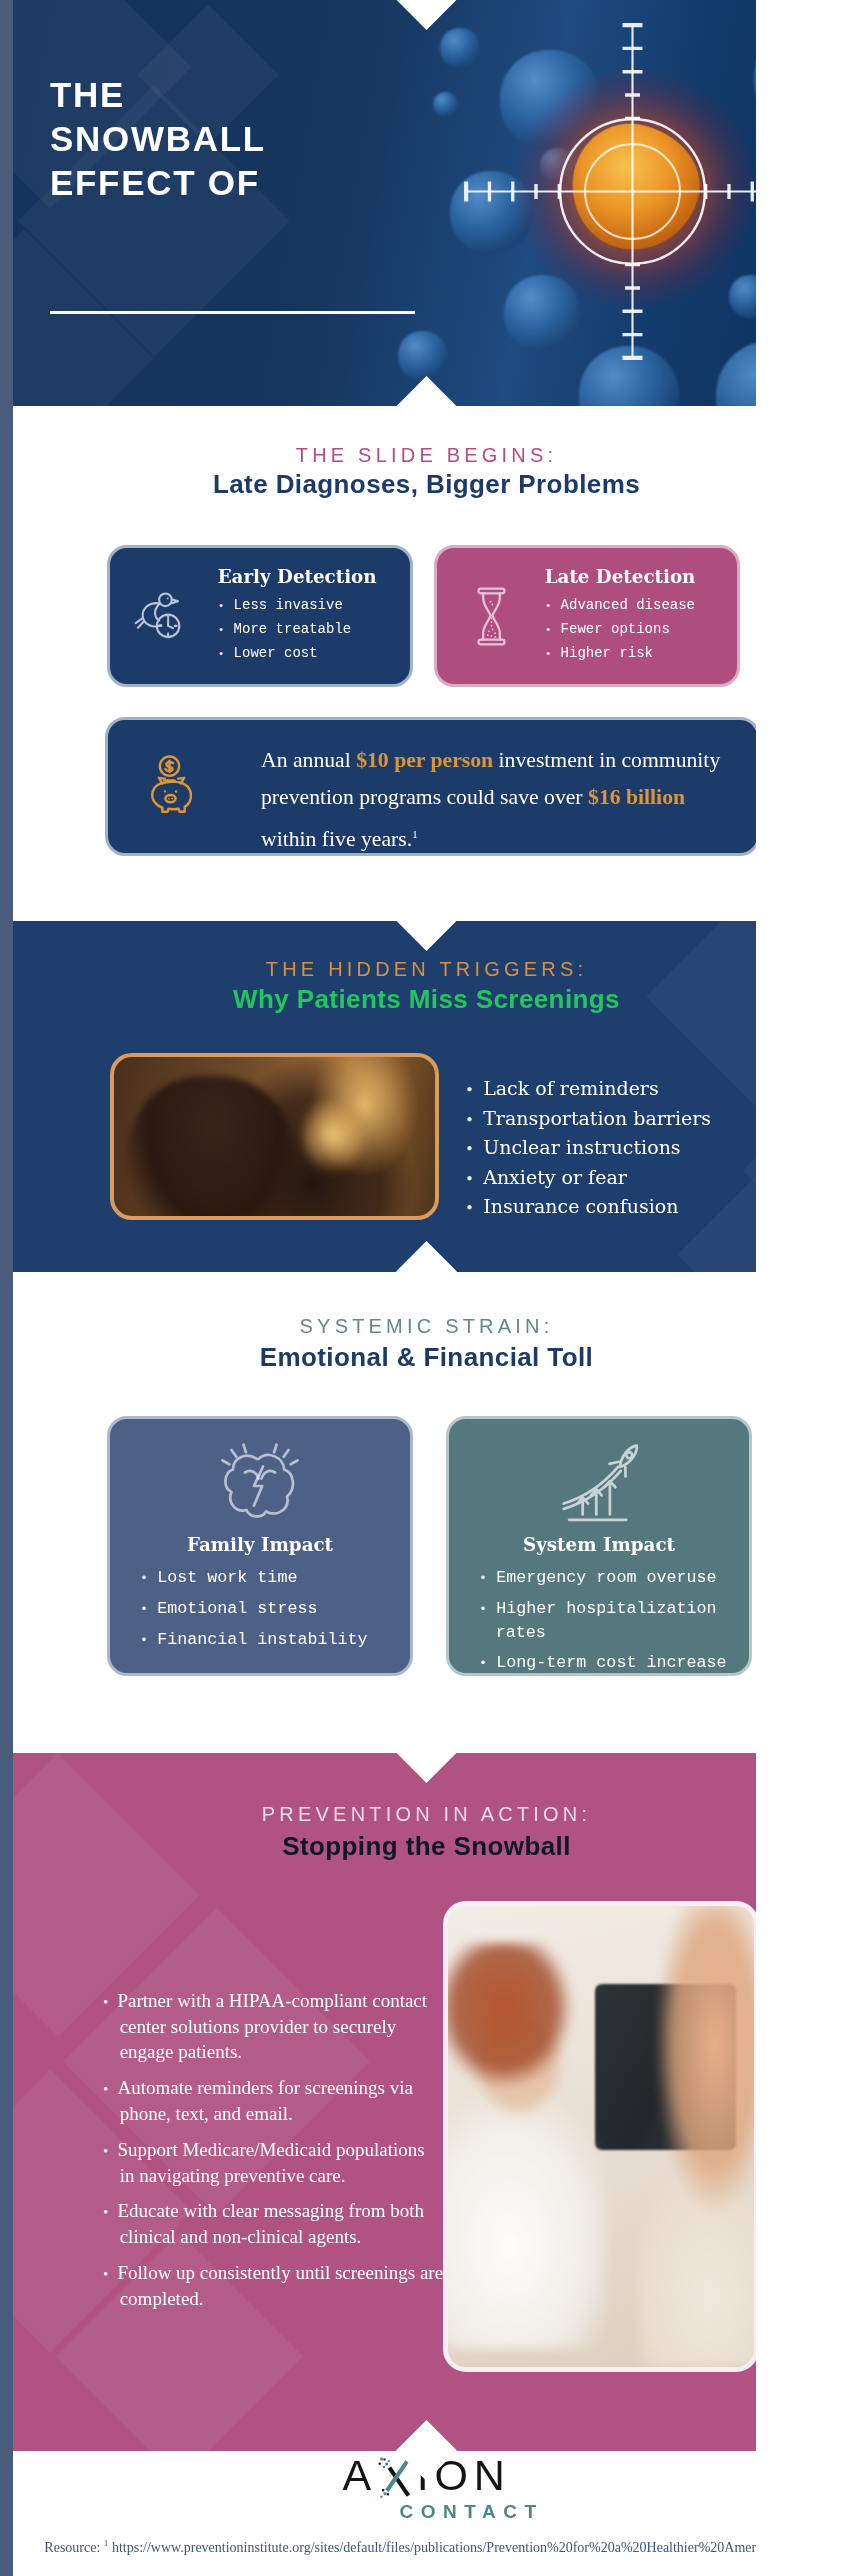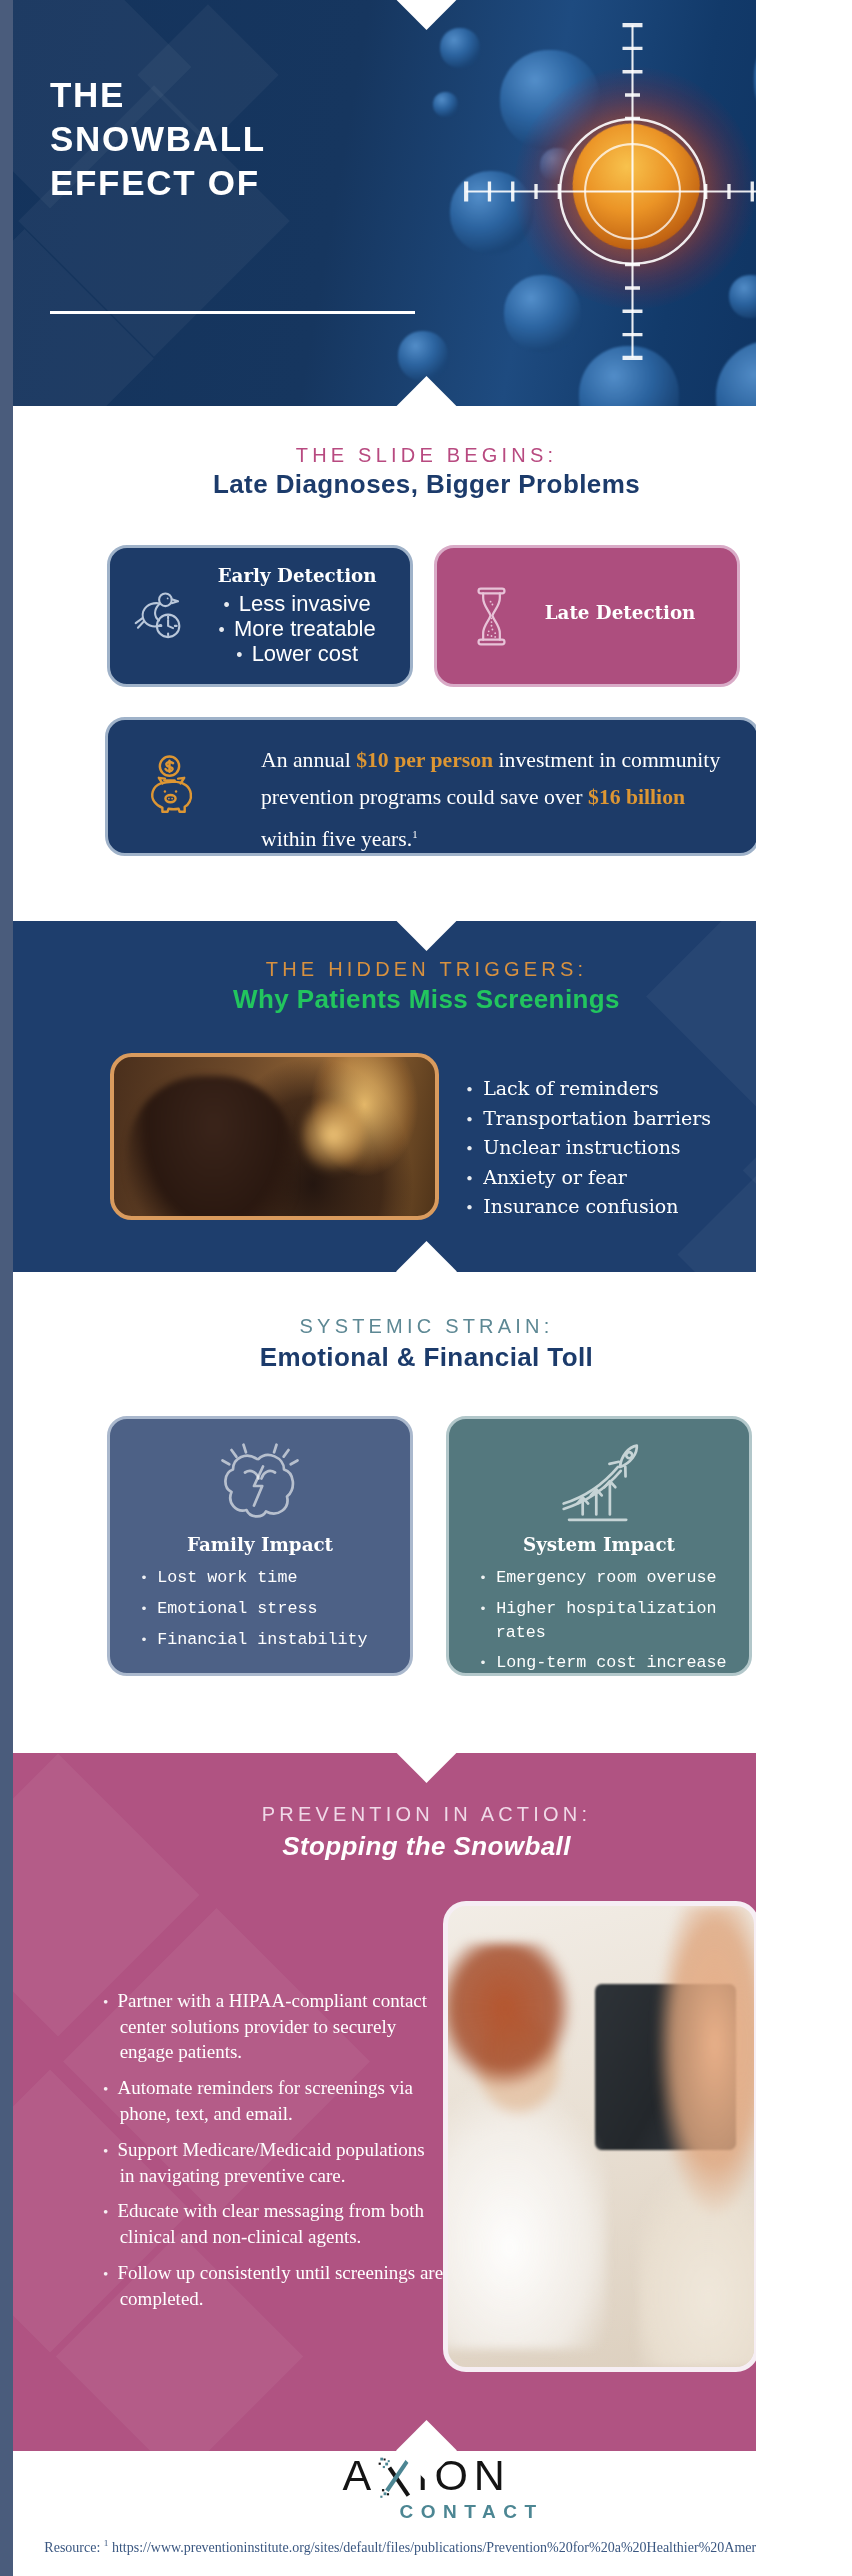--- a/index.html
+++ b/index.html
@@ -44,21 +44,21 @@
   .s1 .eyebrow{top:38px;color:var(--eyebrow_pink,#b84a80);}
   .s1 h2{top:63px;color:var(--navy,#1c3b6b);}
   .card{position:absolute;border-radius:20px;box-sizing:border-box;color:#fff;}
   .card-early{left:107px;top:139px;width:306px;height:142px;background:var(--navy_card,#1d3b68);
       border:3.3px solid #9fb2c9;display:flex;align-items:center;}
   .card-late{left:434px;top:139px;width:306px;height:142px;background:var(--magenta_card,#ad4e7e);
       border:3.3px solid #d9abc7;display:flex;align-items:center;}
   .card .side-icon{flex:0 0 63px;margin-left:23px;}
   .card-txt{margin-left:21.7px;}
   .card-title{font-family:"DejaVu Serif",serif;font-weight:700;font-size:18.3px;margin-bottom:6.7px;}
-  .card-txt ul.blist li{font-family:Liberation Sans, sans-serif;font-size:22px;line-height:23px;text-align:center;}
+  .card-txt ul.blist li{font-family:Liberation Mono, monospace;font-size:14px;line-height:23px;}
   .callout{position:absolute;left:105px;top:311px;width:655px;height:139px;border-radius:20px;
       background:var(--navy_card,#1d3b68);border:3.3px solid #9fb2c9;box-sizing:border-box;}
   .callout .pig{position:absolute;left:30px;top:33px;color:var(--accent_orange,#dd9633);}
   .callout p{position:absolute;left:153px;top:21.7px;width:473px;margin:0;color:#fff;
       font-family:"Liberation Serif",serif;font-size:21.7px;line-height:37px;}
   .callout .acc{color:var(--accent_orange,#dd9633);font-weight:700;}
   .callout sup{font-size:10.8px;}
   
   .s2{top:921px;height:351px;background:var(--navy_bg,#1e3e6d);color:#fff;}
   .s2 .eyebrow{top:37px;color:var(--eyebrow_orange,#d8913f);}
@@ -84,21 +84,21 @@
       border:3.3px solid #aab8cd;}
   .card-system{left:446px;top:144px;width:306px;height:260px;background:var(--teal_card,#54787e);
       border:3.3px solid #b2c7ca;}
   .tall .top-icon{display:block;margin:21.7px auto 5px auto;}
   .tall .card-title{text-align:center;font-size:18.3px;margin:6.7px 0 11.7px 0;}
   .tall ul.blist{margin:0 0 0 30px;width:250px;}
   .tall ul.blist li{font-family:Liberation Mono, monospace;font-size:16.7px;line-height:22.5px;margin-bottom:7.5px;}
   
   .s4{top:1753px;height:698px;background:var(--magenta_bg,#b05382);color:#fff;}
   .s4 .eyebrow{top:50px;color:var(--eyebrow_lightpink,#f0d9e8);}
-  .s4 h2{top:78px;color:#ffffff;font-style:italic;}
+  .s4 h2{top:78px;color:#0f172a;}
   .s4 .intro{position:absolute;left:103px;top:167px;width:341px;margin:0;
       font-family:"Liberation Serif",serif;font-size:19px;line-height:26px;}
   .s4 ul.blist{position:absolute;left:103px;top:235px;width:341px;}
   .s4 ul.blist li{font-family:"Liberation Serif",serif;font-size:19px;line-height:25px;margin-bottom:10.8px;}
   .photo-ultrasound{position:absolute;left:443px;top:148px;width:316px;height:471px;border-radius:23px;
       border:5px solid #f6eef4;box-sizing:border-box;overflow:hidden;
       background:linear-gradient(165deg,#f2ede6 0%,#e9e0d4 45%,#dccfbe 100%);}
   .photo-ultrasound .monitor{position:absolute;right:6%;top:17%;width:46%;height:36%;border-radius:6.7px;
       background:linear-gradient(120deg,#2e3338 0%,#23272b 55%,#3a4046 100%);filter:blur(0.8px);}
   .photo-ultrasound .clinician{position:absolute;left:-6%;top:8%;width:58%;height:88%;filter:blur(5px);
@@ -219,20 +219,25 @@
             <circle cx="32" cy="44" r="1"></circle>
               <circle cx="31" cy="18" r="1"></circle>
               <circle cx="33" cy="21" r="1"></circle>
             <circle cx="32" cy="36" r="1"></circle>
               <circle cx="32" cy="40" r="1"></circle>
           </g>
         </g>
       </svg>
       <div class="card-txt">
         <div class="card-title">Late Detection</div>
+        <ul class="blist">
+          <li>Advanced disease</li>
+          <li>Fewer options</li>
+          <li>Higher risk</li>
+        </ul>
       </div>
     </div>
 
     <div class="callout">
       <svg class="pig" width="65" height="73" viewBox="0 0 64 72">
         <g fill="none" stroke="currentColor" stroke-width="2.4" stroke-linecap="round" stroke-linejoin="round">
           <circle cx="31" cy="13" r="9.5"></circle>
           <path d="M31 7.5 V18.5 M34.5 10 c-4.5-2.6-8 .2-6 2.4 c1.8 2 6.4 1.4 5.4 4 c-1 2.4-5.6 1.8-6.8-.6"></path>
           <path d="M26 27 h10"></path>
           <path d="M22.5 30 C14 33, 12 42, 16 48 C18 51, 21 53, 24 54 L24 58 H29 L30 55 C33 55.6, 37 55.6, 40 55 L41 58 H46 L46 53 C50 51, 53 46, 52 40 C51 33, 45 29, 38 28.5 C33 28, 27 28.5, 22.5 30 Z"></path>

